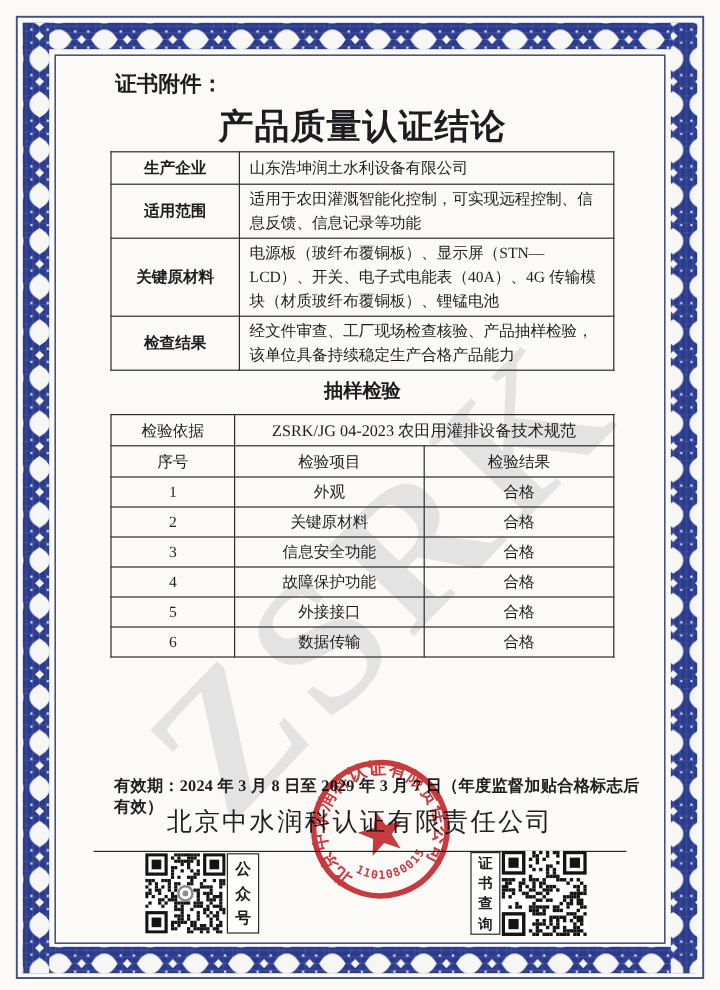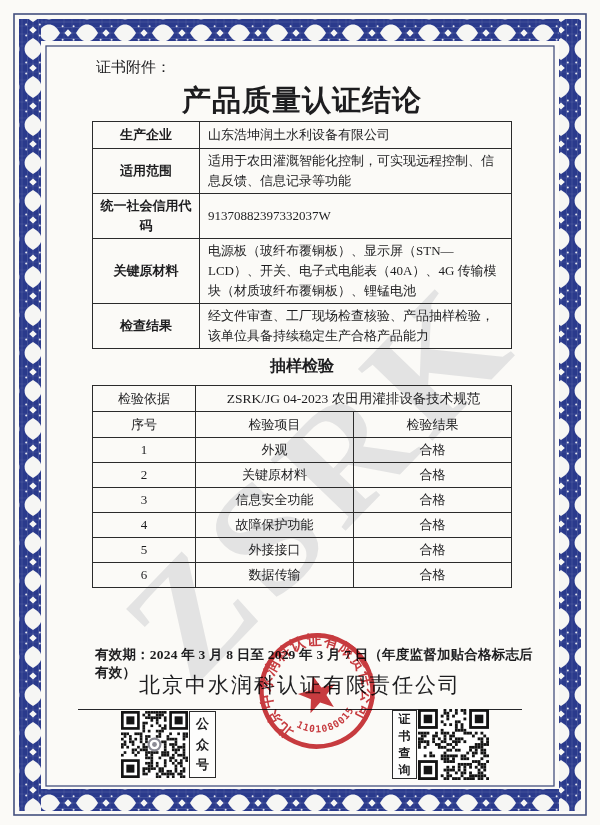--- a/index.html
+++ b/index.html
@@ -12,21 +12,21 @@
   .frame{position:absolute;left:0;top:0;pointer-events:none;}
   .watermark{
     position:absolute;left:-60px;top:390px;width:760px;
     text-align:center;font-family:"Liberation Serif","DejaVu Serif",serif;
     font-size:158px;font-weight:700;letter-spacing:12px;
     color:rgba(104,110,126,0.16);
     transform:rotate(-46deg);transform-origin:center;
     pointer-events:none;white-space:nowrap;
   }
   .content{position:absolute;left:92px;top:50px;width:420px;}
-  .attachment{margin:8px 0 0 4px;font-size:15px;font-weight:400;}
+  .attachment{margin:8px 0 0 4px;font-size:18px;font-weight:700;}
   .title{margin:4px 0 0 0;text-align:center;font-size:29px;font-weight:700;
     font-family:Liberation Serif, serif;letter-spacing:1px;}
   .sec-title{margin:14px 0 10px 0;text-align:center;font-size:16px;font-weight:700;}
   table{border-collapse:collapse;width:420px;table-layout:fixed;}
   td,th{border:1.2px solid #2b2b2b;font-size:13px;line-height:20px;padding:2px 8px;
     font-weight:400;vertical-align:middle;}
   .t1 th{width:102px;font-weight:700;text-align:center;padding:2px 2px;}
   .t1 tr.single{height:27px;}
   .t1 td{text-align:left;}
   .t2 th{font-weight:400;text-align:center;}
@@ -94,24 +94,20 @@
 
     <table class="t1">
       <tbody id="t1body">
           <tr class="single">
             <th>生产企业</th>
             <td>山东浩坤润土水利设备有限公司</td>
           </tr>
           <tr>
             <th>适用范围</th>
             <td>适用于农田灌溉智能化控制，可实现远程控制、信息反馈、信息记录等功能</td>
-          </tr>
-          <tr class="single">
-            <th>统一社会信用代码</th>
-            <td>91370882397332037W</td>
           </tr>
           <tr>
             <th>关键原材料</th>
             <td>电源板（玻纤布覆铜板）、显示屏（STN—LCD）、开关、电子式电能表（40A）、4G 传输模块（材质玻纤布覆铜板）、锂锰电池</td>
           </tr>
           <tr>
             <th>检查结果</th>
             <td>经文件审查、工厂现场检查核验、产品抽样检验，该单位具备持续稳定生产合格产品能力</td>
           </tr>
         </tbody>

